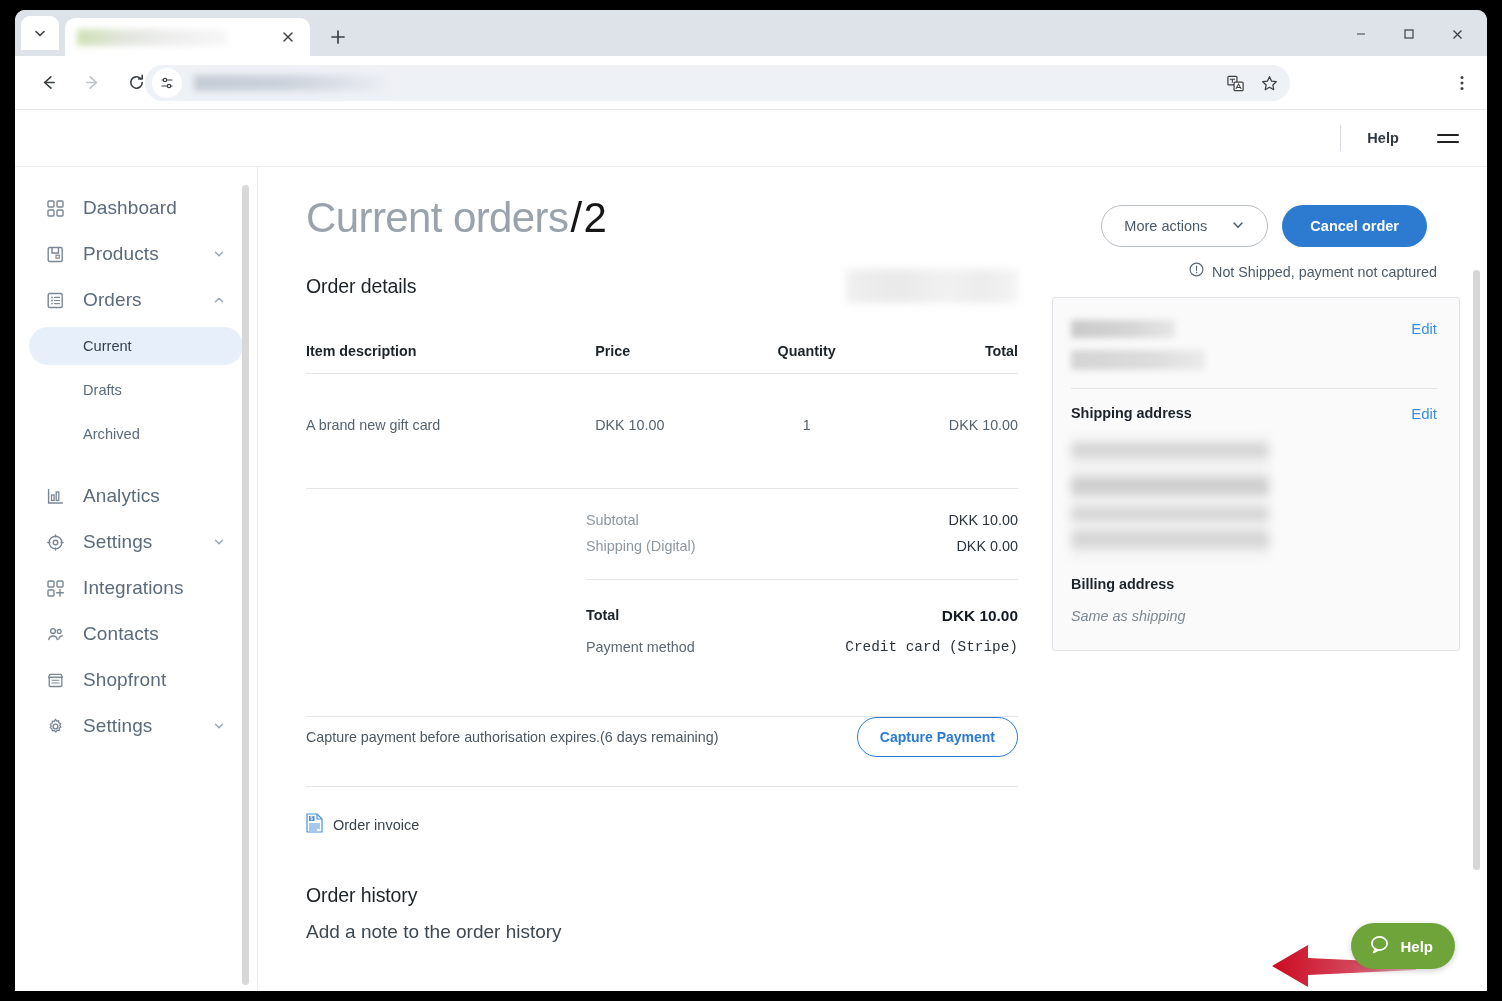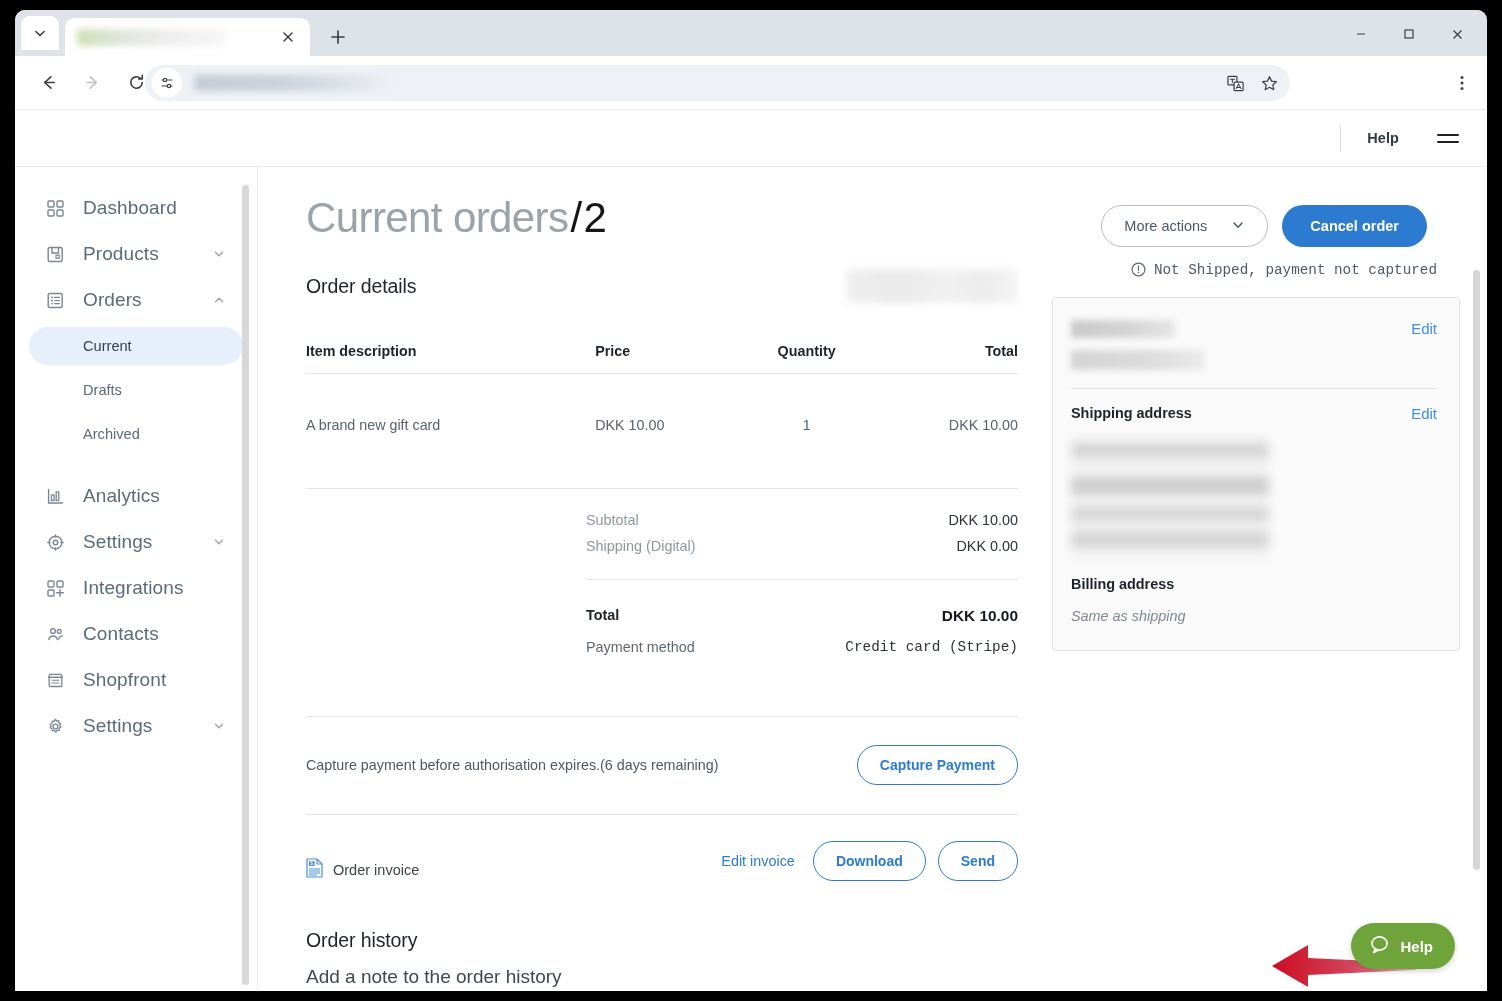--- a/index.html
+++ b/index.html
@@ -211,24 +211,23 @@
   .btn-primary {
     height: 42px; padding: 0 28px;
     border: none; border-radius: 21px;
     background: #2c7bd1; color: #fff;
     font-size: 14.5px; font-weight: 700;
     display: flex; align-items: center;
     white-space: nowrap;
   }
   .status-line {
     position: absolute; right: 50px; top: 95px;
-    display: flex; align-items: flex-start; gap: 8px;
+    display: flex; align-items: flex-end; gap: 8px;
     font-size: 14.3px; color: #4d5a66;
     white-space: nowrap;
-    font-family: Liberation Mono, monospace;
   }
 
   .content-cols {
     position: relative;
     display: flex; gap: 34px;
     padding: 22px 50px 0 48px;
   }
   .col-left { width: 712px; flex: none; }
   .col-right { width: 408px; flex: none; padding-top: 28px; }
 
@@ -260,21 +259,21 @@
   .tot-row { display:flex; justify-content: space-between; font-size: 14.4px; padding: 5px 0; }
   .tot-row .lbl { color: #8d979f; }
   .tot-row .val { color: #2b343c; }
   .tot-sep { border-top: 1px solid #e3e6e9; margin: 20px 0 22px 0; }
   .tot-row.grand .lbl { color: #1d2429; font-weight: 700; }
   .tot-row.grand .val { color: #121820; font-weight: 700; font-size: 15.4px; }
   .tot-row.pay { padding-top: 9px; }
   .tot-row.pay .lbl { color: #5d6872; }
   .tot-row.pay .val { color: #2b343c; font-family: Liberation Mono, monospace; }
 
-  .capture-block { border-top: 1px solid #e3e6e9; margin-top: 56px; padding-top: 28px;
+  .capture-block { border-top: 1px solid #e3e6e9; margin-top: 56px; 
                    display:flex; align-items:center; justify-content: space-between; }
   .capture-text { font-size: 14.3px; color: #4d5861; }
   .btn-ghost-blue {
     height: 40px; padding: 0 22px;
     border: 1px solid #2c7bd1; border-radius: 20px;
     background: #fff; color: #2c7bd1; font-size: 14px; font-weight: 700;
     display: flex; align-items: center; white-space: nowrap;
   }
 
   .invoice-block { border-top: 1px solid #e3e6e9; margin-top: 29px; padding-top: 26px;
@@ -677,29 +676,20 @@
                   <svg width="17" height="20" viewBox="0 0 17 20">
                       <path d="M1 1 H11 L16 6 V19 H1 Z" fill="#fff" stroke="#4a90d9" stroke-width="1.2" stroke-linejoin="round"></path>
                       <path d="M11 1 V6 H16" fill="none" stroke="#4a90d9" stroke-width="1.2" stroke-linejoin="round"></path>
                       <rect x="3" y="3" width="5.5" height="5" fill="#4a90d9"></rect>
                       <text x="5.7" y="7.4" font-size="5" fill="#fff" text-anchor="middle" font-family="Liberation Sans, sans-serif">$</text>
                       <path d="M3 11 H14 M3 13 H14 M3 15 H14 M3 17 H11" stroke="#4a90d9" stroke-width="1"></path>
                     </svg>
                 </span>
                 <span>Order invoice</span>
               </div>
-              <div class="invoice-right">
-                <span class="link-blue">Edit invoice</span>
-                <button class="btn-ghost-blue">
-                  <span>Download</span>
-                </button>
-                <button class="btn-ghost-blue">
-                  <span>Send</span>
-                </button>
-              </div>
             </div>
 
             <div class="history-block">
               <div class="section-title">Order history</div>
               <div class="history-note">Add a note to the order history</div>
             </div>
 
           </div>
 
           <div class="col-right">

